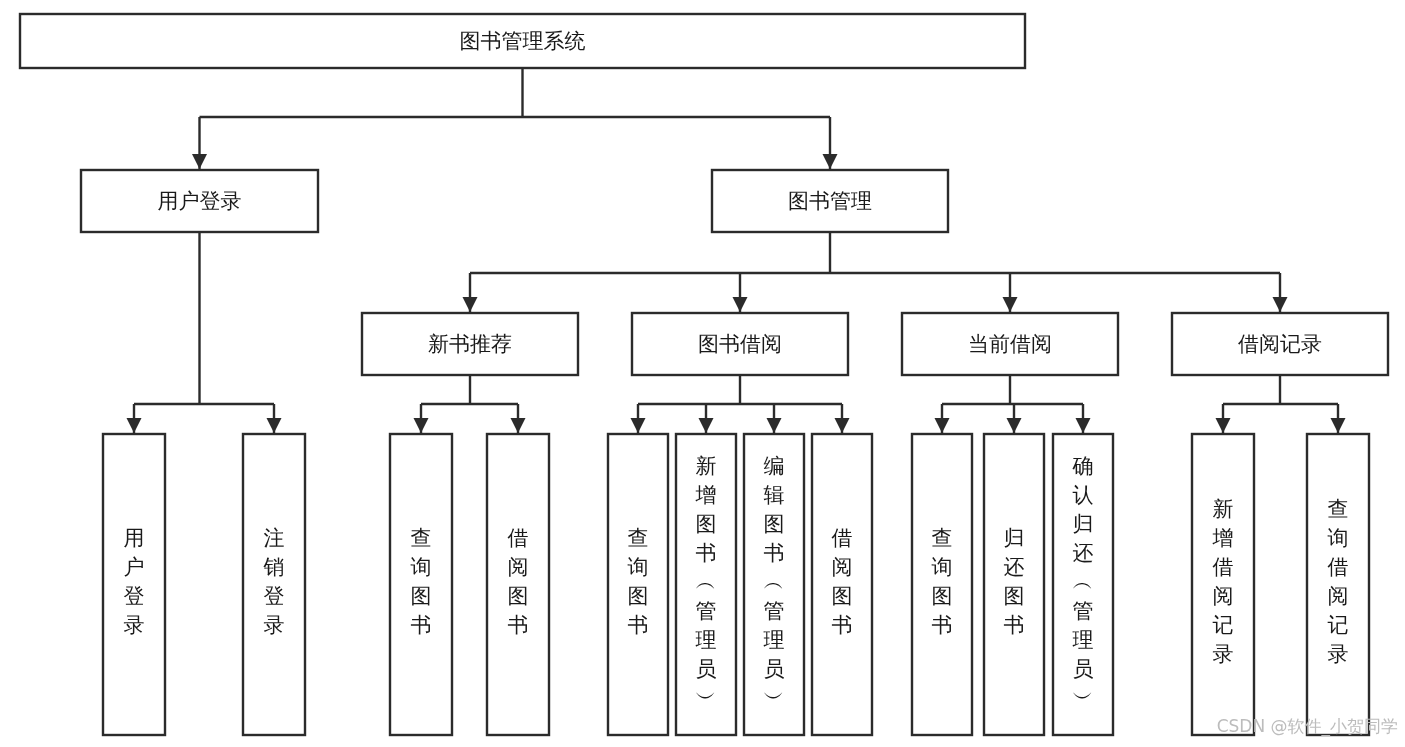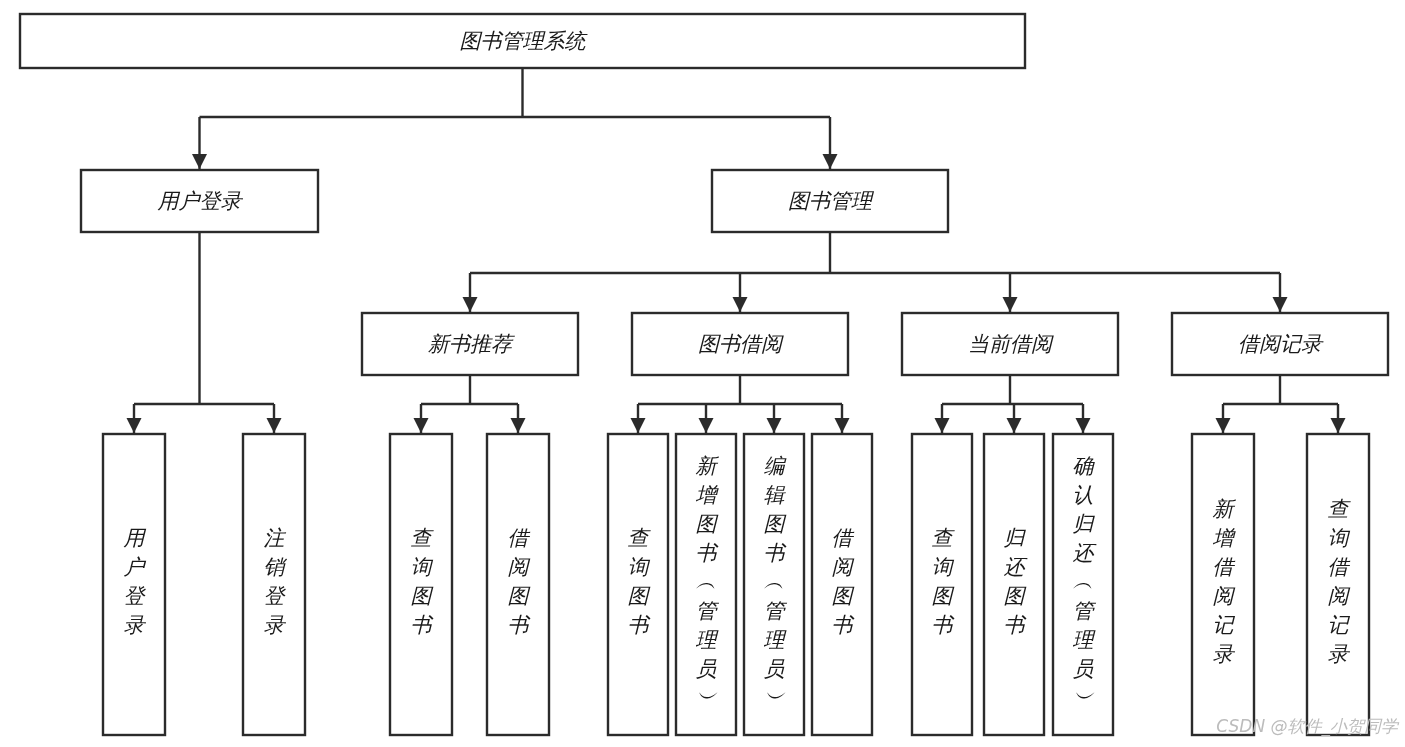--- a/index.html
+++ b/index.html
@@ -11,21 +11,20 @@
     width: 1405px;
     height: 747px;
     overflow: hidden;
     font-family: "DejaVu Sans", "Liberation Sans", sans-serif;
     position: relative;
   }
   #diagram-root {
     position: relative;
     width: 1282px;
     height: 747px;
-    font-style: italic;
   }
   svg#flowchart {
     position: absolute;
     top: 0;
     left: 0;
     width: 1405px;
     height: 747px;
     display: block;
   }
   .node-box {

